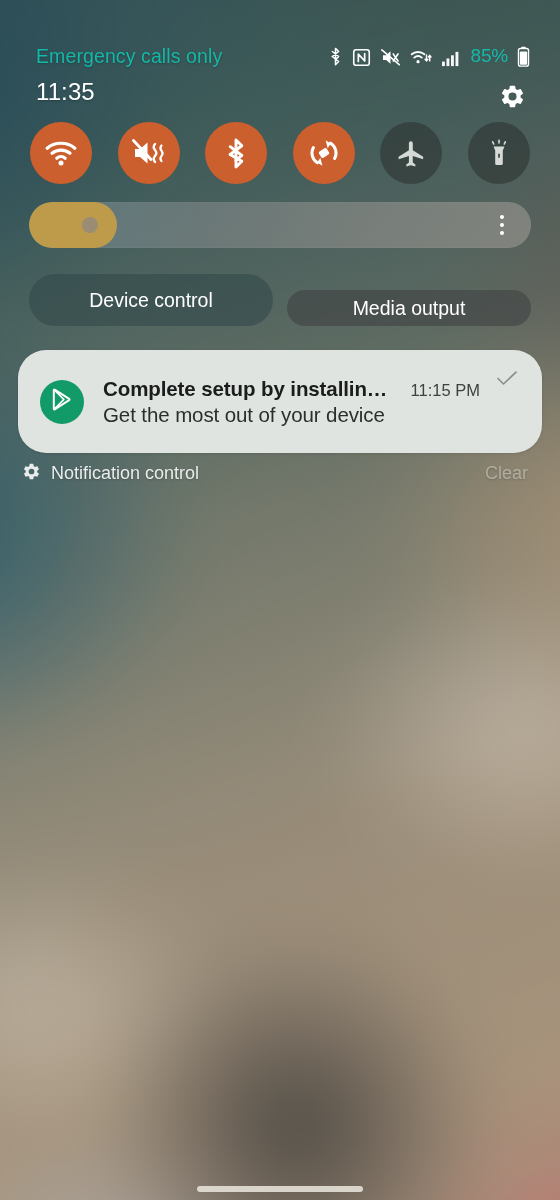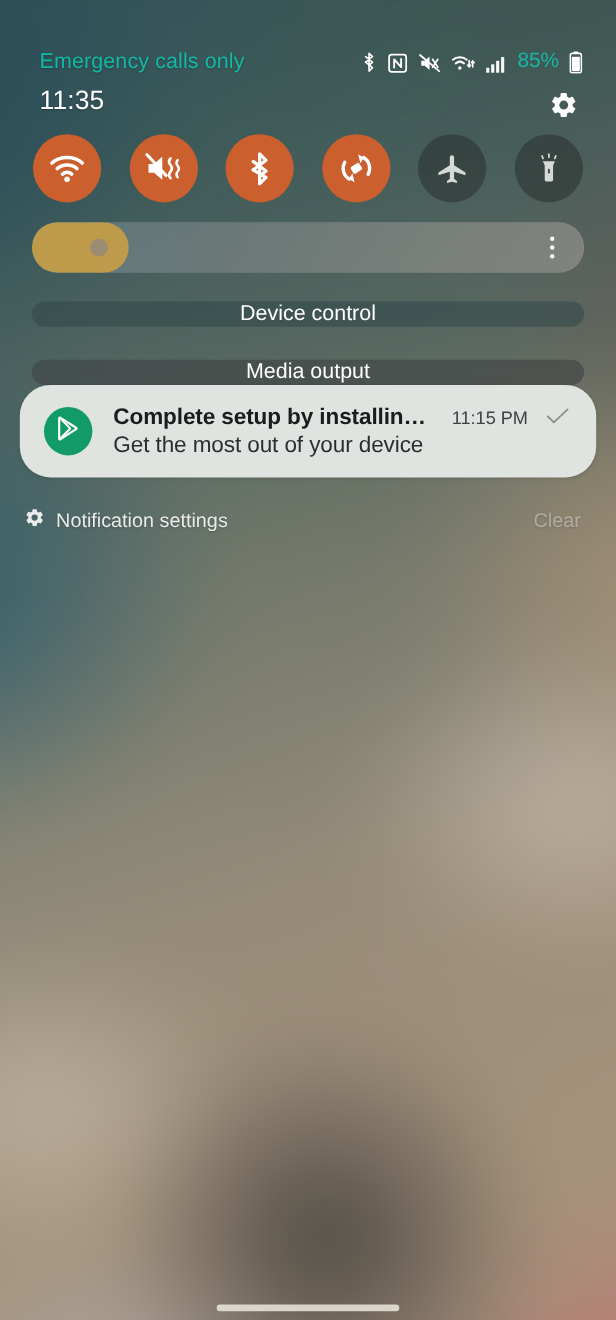--- a/index.html
+++ b/index.html
@@ -162,38 +162,37 @@
     background: #ffffff;
   }
 
   
   .pills {
     position: absolute;
     top: 274px; left: 29px;
     width: 502px; height: 52px;
     display: flex;
     gap: 14px;
-    flex-direction: column;
   }
   .pill {
     flex: 1;
     border-radius: 26px;
     display: flex; align-items: center; justify-content: center;
     color: #ffffff;
     font-size: 19.5px;
     cursor: pointer;
   }
   .pill.device { background: rgba(48,72,74,0.56); }
   .pill.media  { background: rgba(62,64,66,0.58); margin-top: 16px; }
 
   
   .notif {
     position: absolute;
     top: 350px; left: 18px;
-    width: 524px; height: 84px;
+    width: 524px; height: 103px;
     border-radius: 28px;
     background: #dfe4e0;
     display: flex;
     align-items: center;
     padding: 0 22px 0 22px;
     cursor: pointer;
     box-shadow: 0 1px 3px rgba(0,0,0,0.10);
   }
   .notif-icon {
     width: 44px; height: 44px;
@@ -477,20 +476,20 @@
     </div>
   </div>
 
   <div class="footer">
     <div class="footer-left">
       <span>
         <svg width="19" height="19" viewBox="0 0 24 24">
           <path fill="#e9ecea" d="M19.14 12.94a7.07 7.07 0 0 0 0-1.88l2.03-1.58a.5.5 0 0 0 .12-.64l-1.92-3.32a.5.5 0 0 0-.6-.22l-2.39.96a7.03 7.03 0 0 0-1.63-.94l-.36-2.54a.5.5 0 0 0-.5-.42h-3.84a.5.5 0 0 0-.5.42l-.36 2.54c-.58.24-1.13.56-1.63.94l-2.39-.96a.5.5 0 0 0-.6.22L2.65 8.84a.5.5 0 0 0 .12.64l2.03 1.58a7.07 7.07 0 0 0 0 1.88l-2.03 1.58a.5.5 0 0 0-.12.64l1.92 3.32c.12.22.38.3.6.22l2.39-.96c.5.38 1.05.7 1.63.94l.36 2.54c.04.24.25.42.5.42h3.84c.25 0 .46-.18.5-.42l.36-2.54c.58-.24 1.13-.56 1.63-.94l2.39.96c.22.08.48 0 .6-.22l1.92-3.32a.5.5 0 0 0-.12-.64l-2.03-1.58zM12 15.6A3.6 3.6 0 1 1 12 8.4a3.6 3.6 0 0 1 0 7.2z"></path>
         </svg>
       </span>
-      <span class="footer-label">Notification settings</span>
+      <span class="footer-label">Notification control</span>
     </div>
     <div class="footer-clear">Clear</div>
   </div>
 
   <div class="navbar"></div>
 
 </div>
 
 </body></html>

